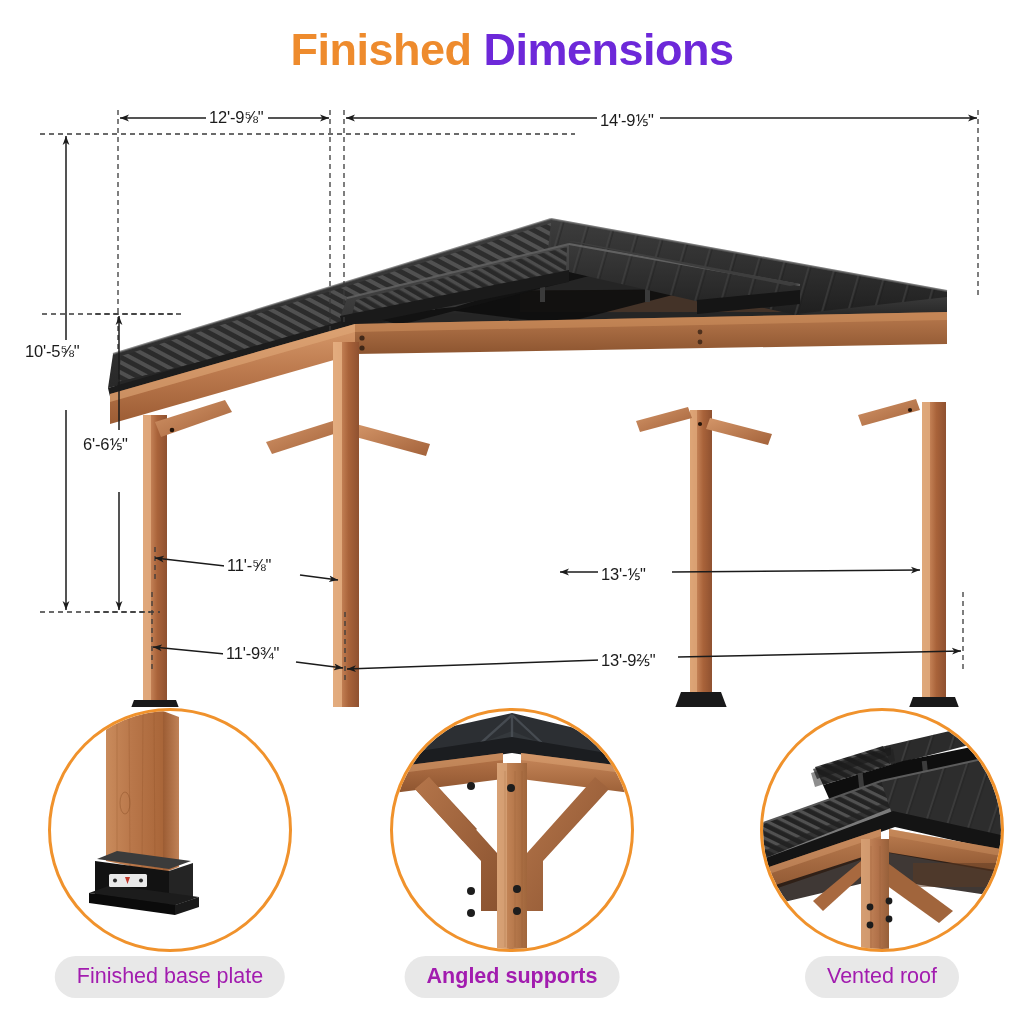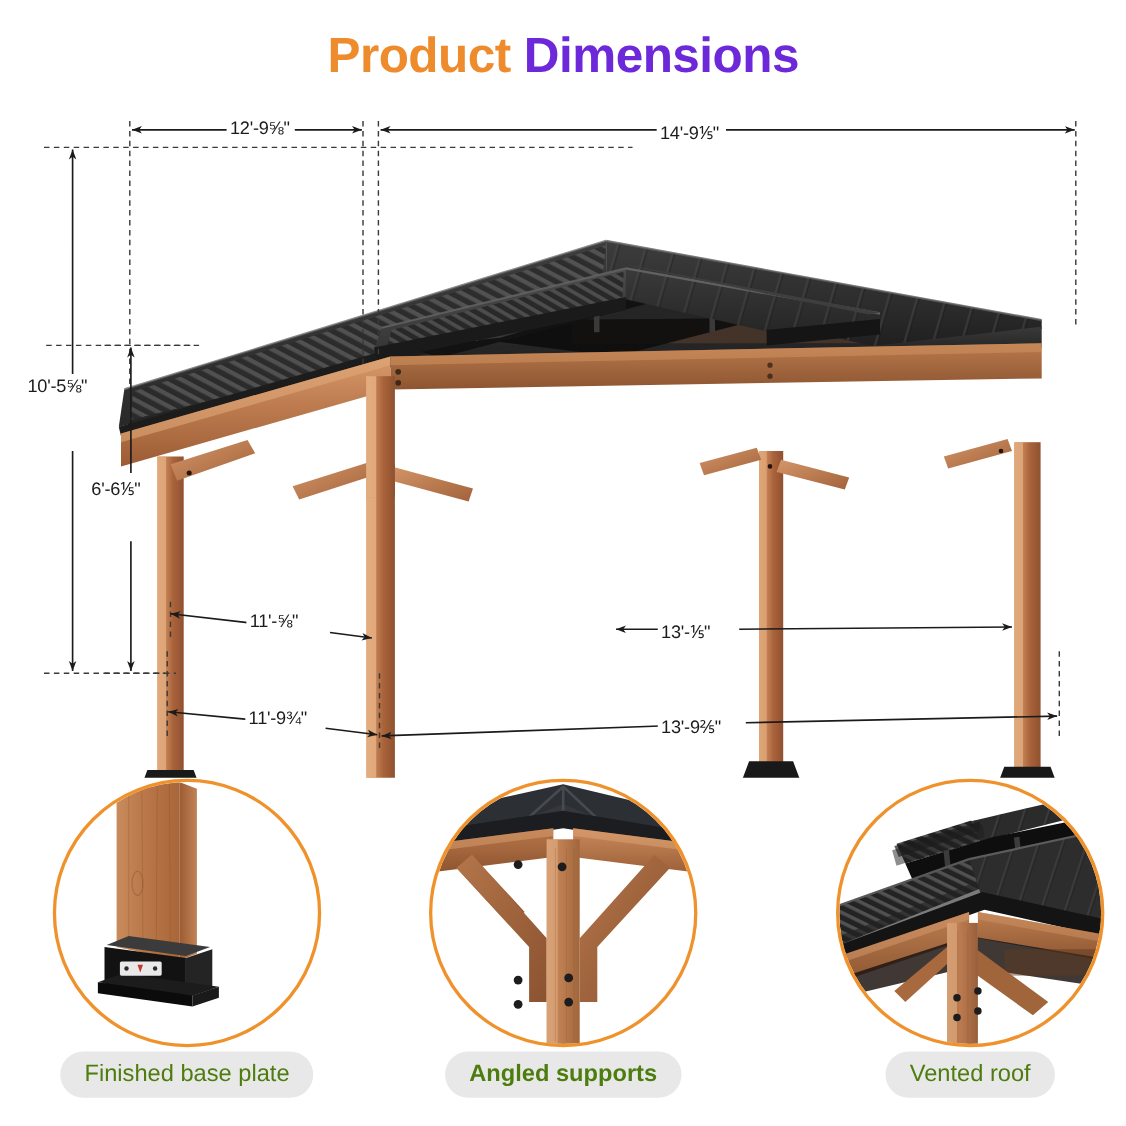--- a/index.html
+++ b/index.html
@@ -92,32 +92,32 @@
 
   .pill {
     position: absolute;
     left: 50%;
     transform: translateX(-50%);
     top: 250px;
     background: #e8e8e8;
     border-radius: 22px;
     padding: 8px 22px 9px;
     font-size: 21.5px;
-    color: #4d7c0f;
+    color: #a21caf;
     white-space: nowrap;
     font-family: "Liberation Sans", sans-serif;
   }
 </style>
 </head>
 <body>
 
 <div id="page">
 
   <div id="title">
-    <span class="w1">Product</span><span class="w2"> Dimensions</span>
+    <span class="w1">Finished</span><span class="w2"> Dimensions</span>
   </div>
 
   <div id="diagram">
     <svg width="1024" height="615" viewBox="0 0 1024 615" xmlns="http://www.w3.org/2000/svg">
       <defs>
 
         <linearGradient id="woodPost" x1="0" y1="0" x2="1" y2="0">
           <stop offset="0%" stop-color="#e0a878"></stop>
           <stop offset="28%" stop-color="#c8865a"></stop>
           <stop offset="60%" stop-color="#a9633a"></stop>

